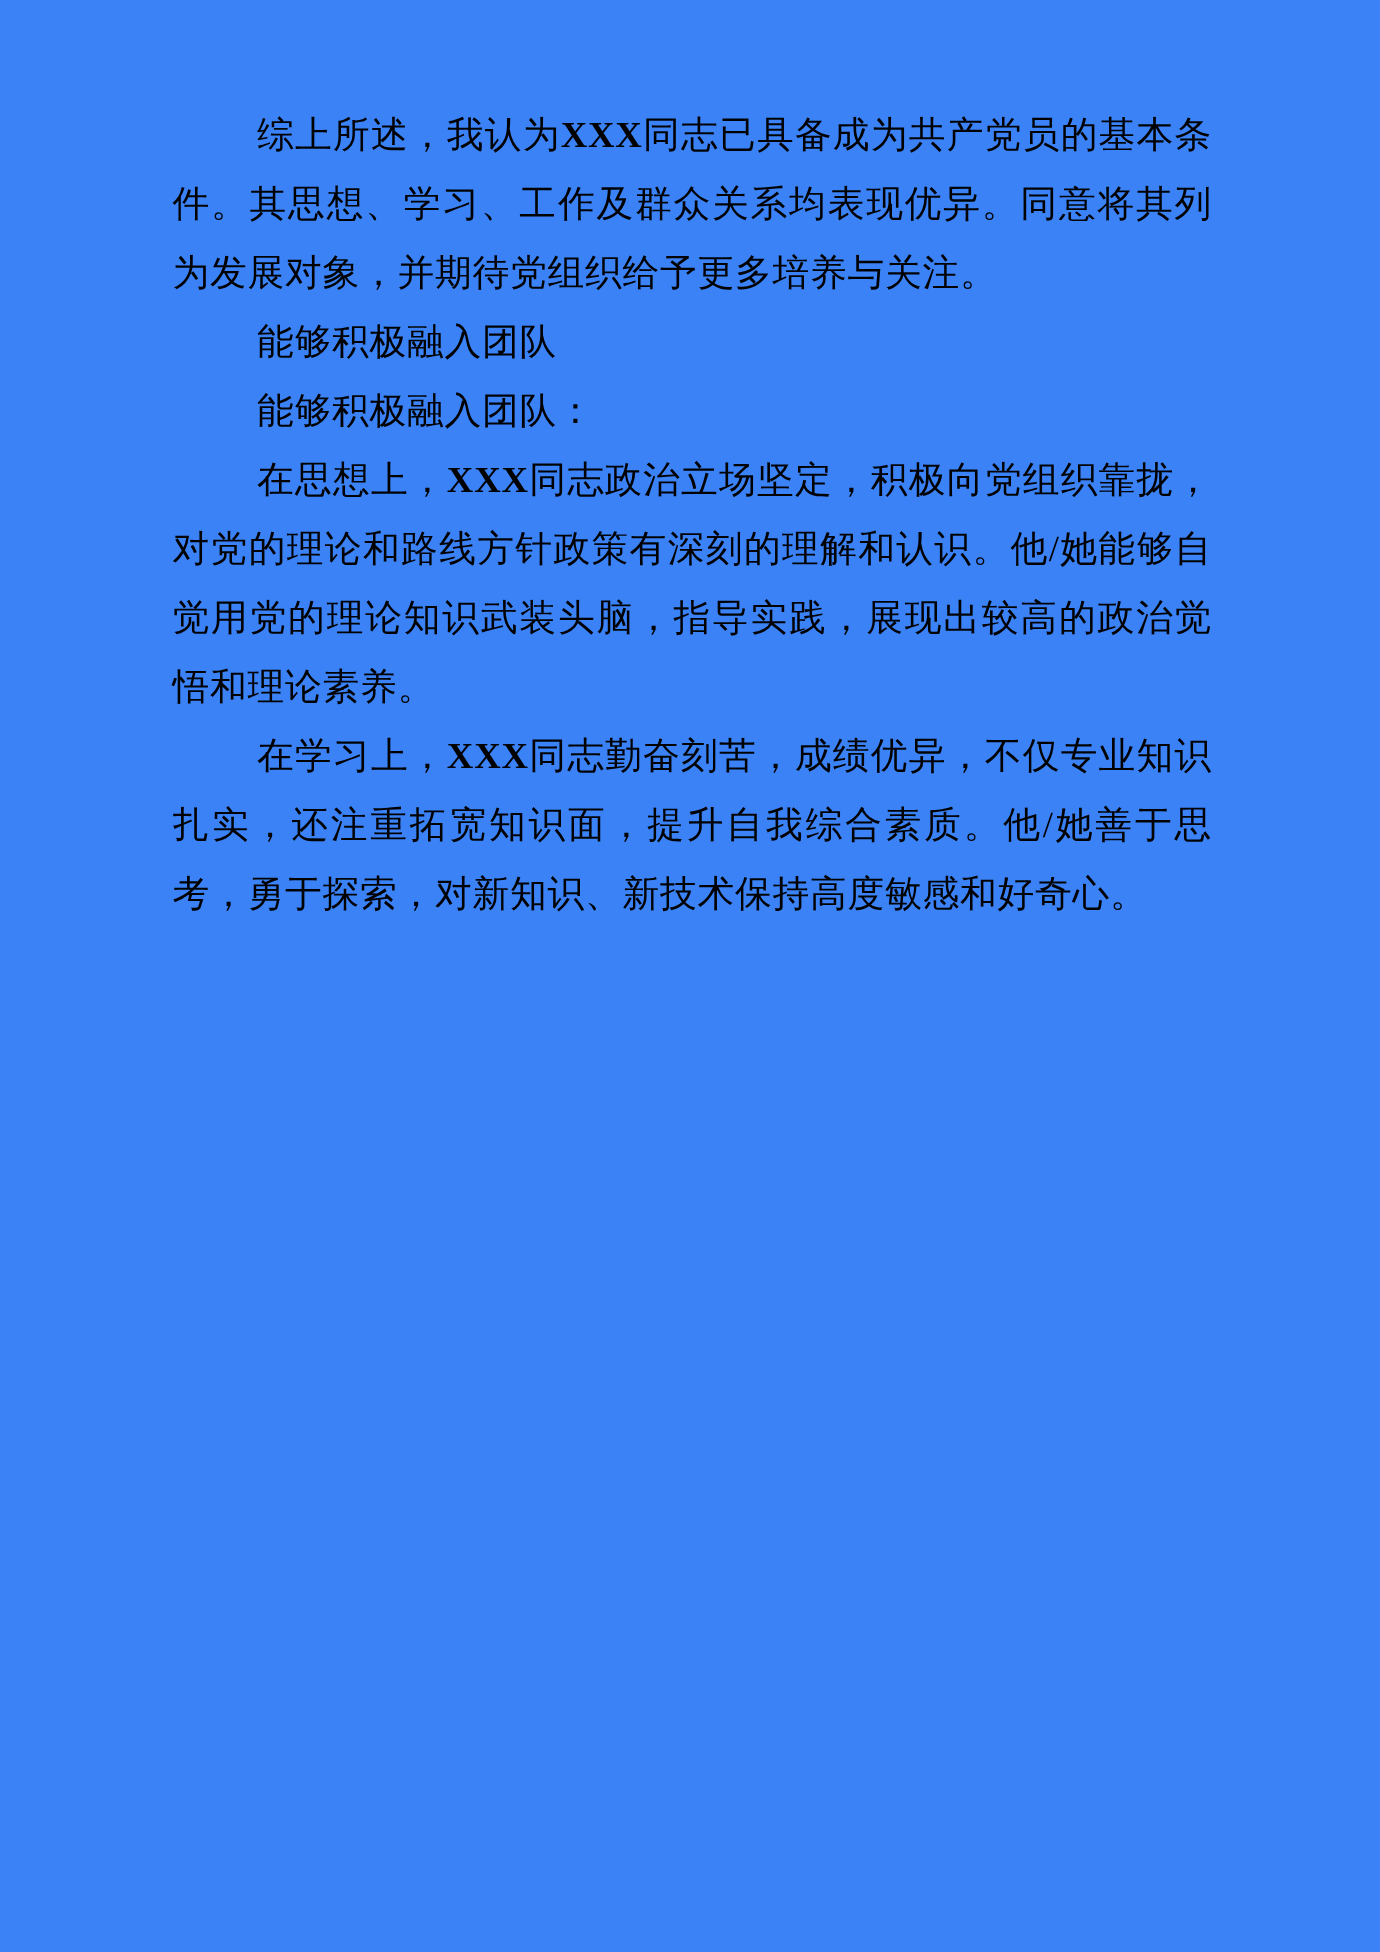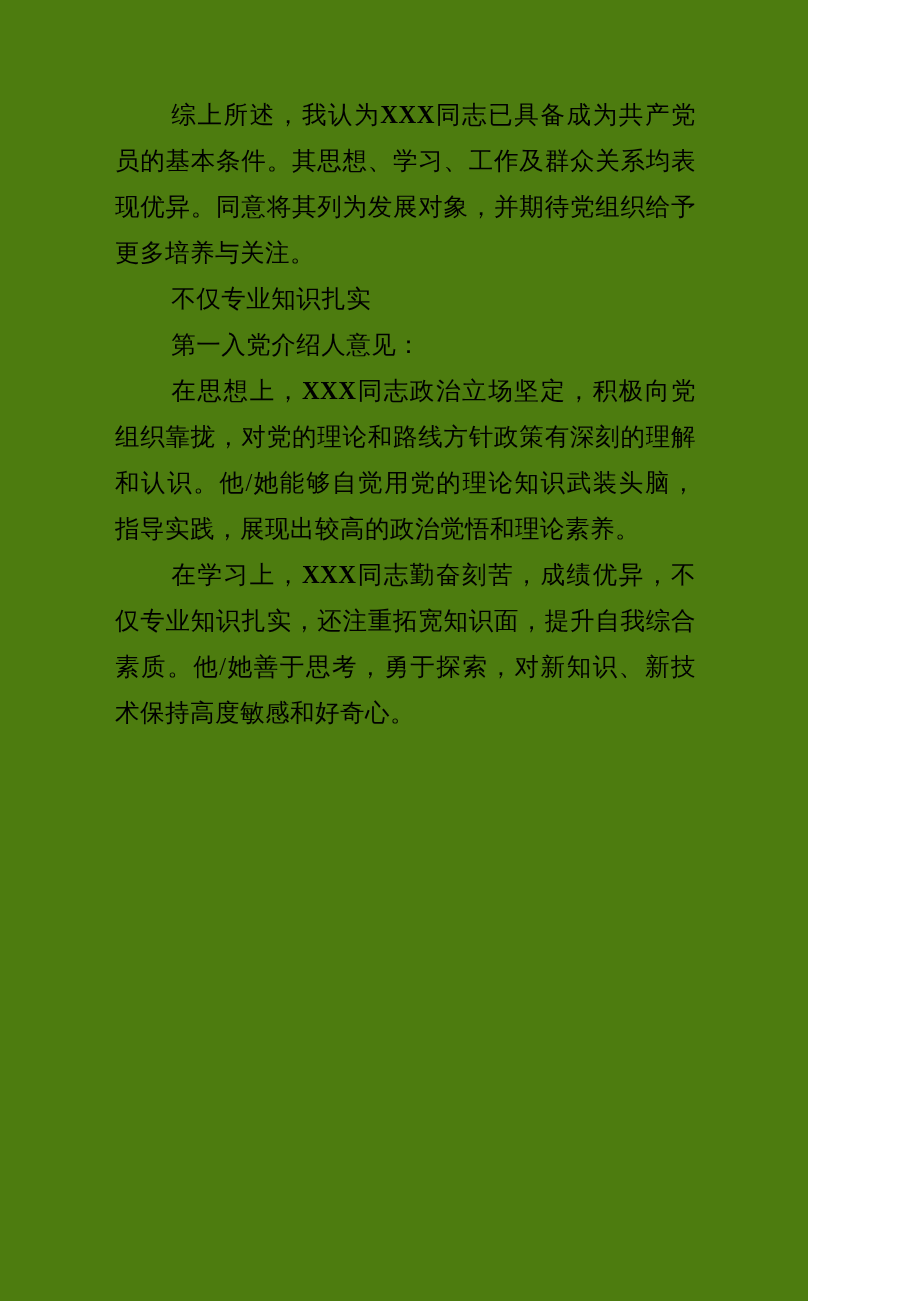--- a/index.html
+++ b/index.html
@@ -9,24 +9,24 @@
   }
   body {
     width: 920px;
     height: 1301px;
     overflow: hidden;
     font-family: "Liberation Serif", "DejaVu Serif", serif;
     color: #000000;
   }
   .page {
     box-sizing: border-box;
-    width: 808px;
+    width: 920px;
     height: 1301px;
-    padding: 92px 112px 40px 115px;
-    background: #4d7c0f;
+    padding: 68px 112px 40px 115px;
+    background: #3b82f6;
   }
   .doc-body p {
     margin: 0;
     padding: 0;
     font-size: 24.5px;
     line-height: 46px;
     text-indent: 2.3em;
     text-align: justify;
     text-justify: inter-ideograph;
     letter-spacing: 0.5px;
@@ -36,18 +36,18 @@
     font-weight: bold;
     font-family: "Liberation Serif", "DejaVu Serif", serif;
   }
 </style>
 </head>
 <body>
 
 <div class="page">
   <div class="doc-body">
     <p>综上所述，我认为<b>XXX</b>同志已具备成为共产党员的基本条件。其思想、学习、工作及群众关系均表现优异。同意将其列为发展对象，并期待党组织给予更多培养与关注。</p>
-    <p>不仅专业知识扎实</p>
-    <p>第一入党介绍人意见：</p>
+    <p>能够积极融入团队</p>
+    <p>能够积极融入团队：</p>
     <p>在思想上，<b>XXX</b>同志政治立场坚定，积极向党组织靠拢，对党的理论和路线方针政策有深刻的理解和认识。他/她能够自觉用党的理论知识武装头脑，指导实践，展现出较高的政治觉悟和理论素养。</p>
     <p>在学习上，<b>XXX</b>同志勤奋刻苦，成绩优异，不仅专业知识扎实，还注重拓宽知识面，提升自我综合素质。他/她善于思考，勇于探索，对新知识、新技术保持高度敏感和好奇心。</p>
   </div>
 </div>
 
 </body></html>

